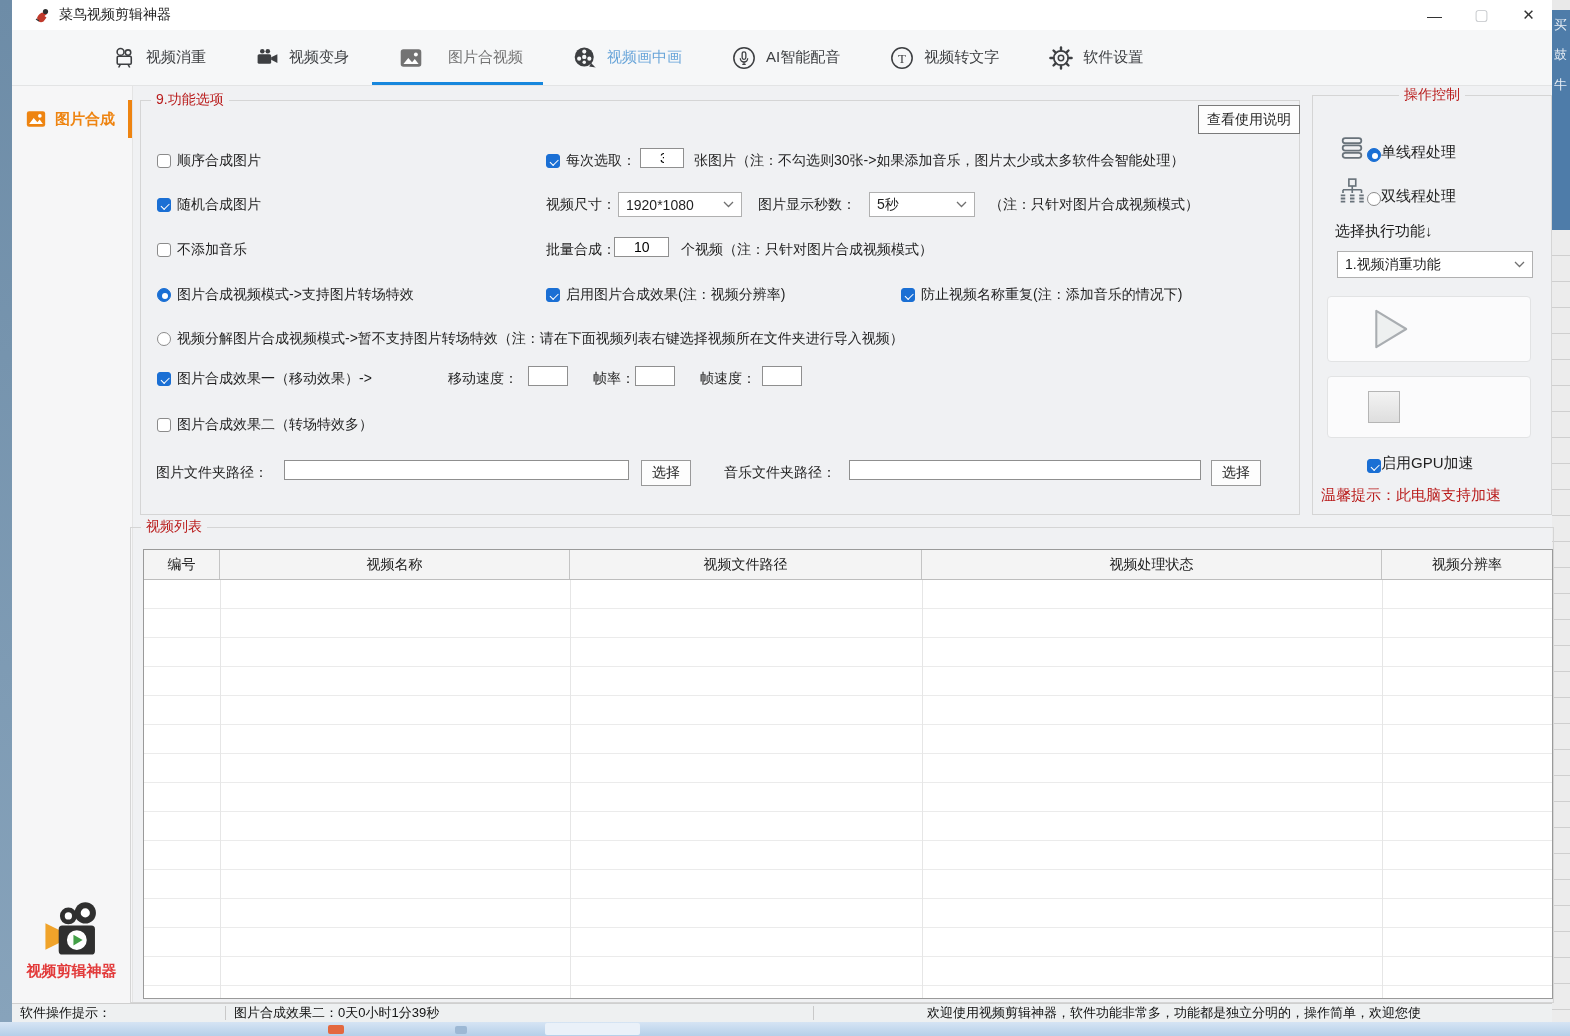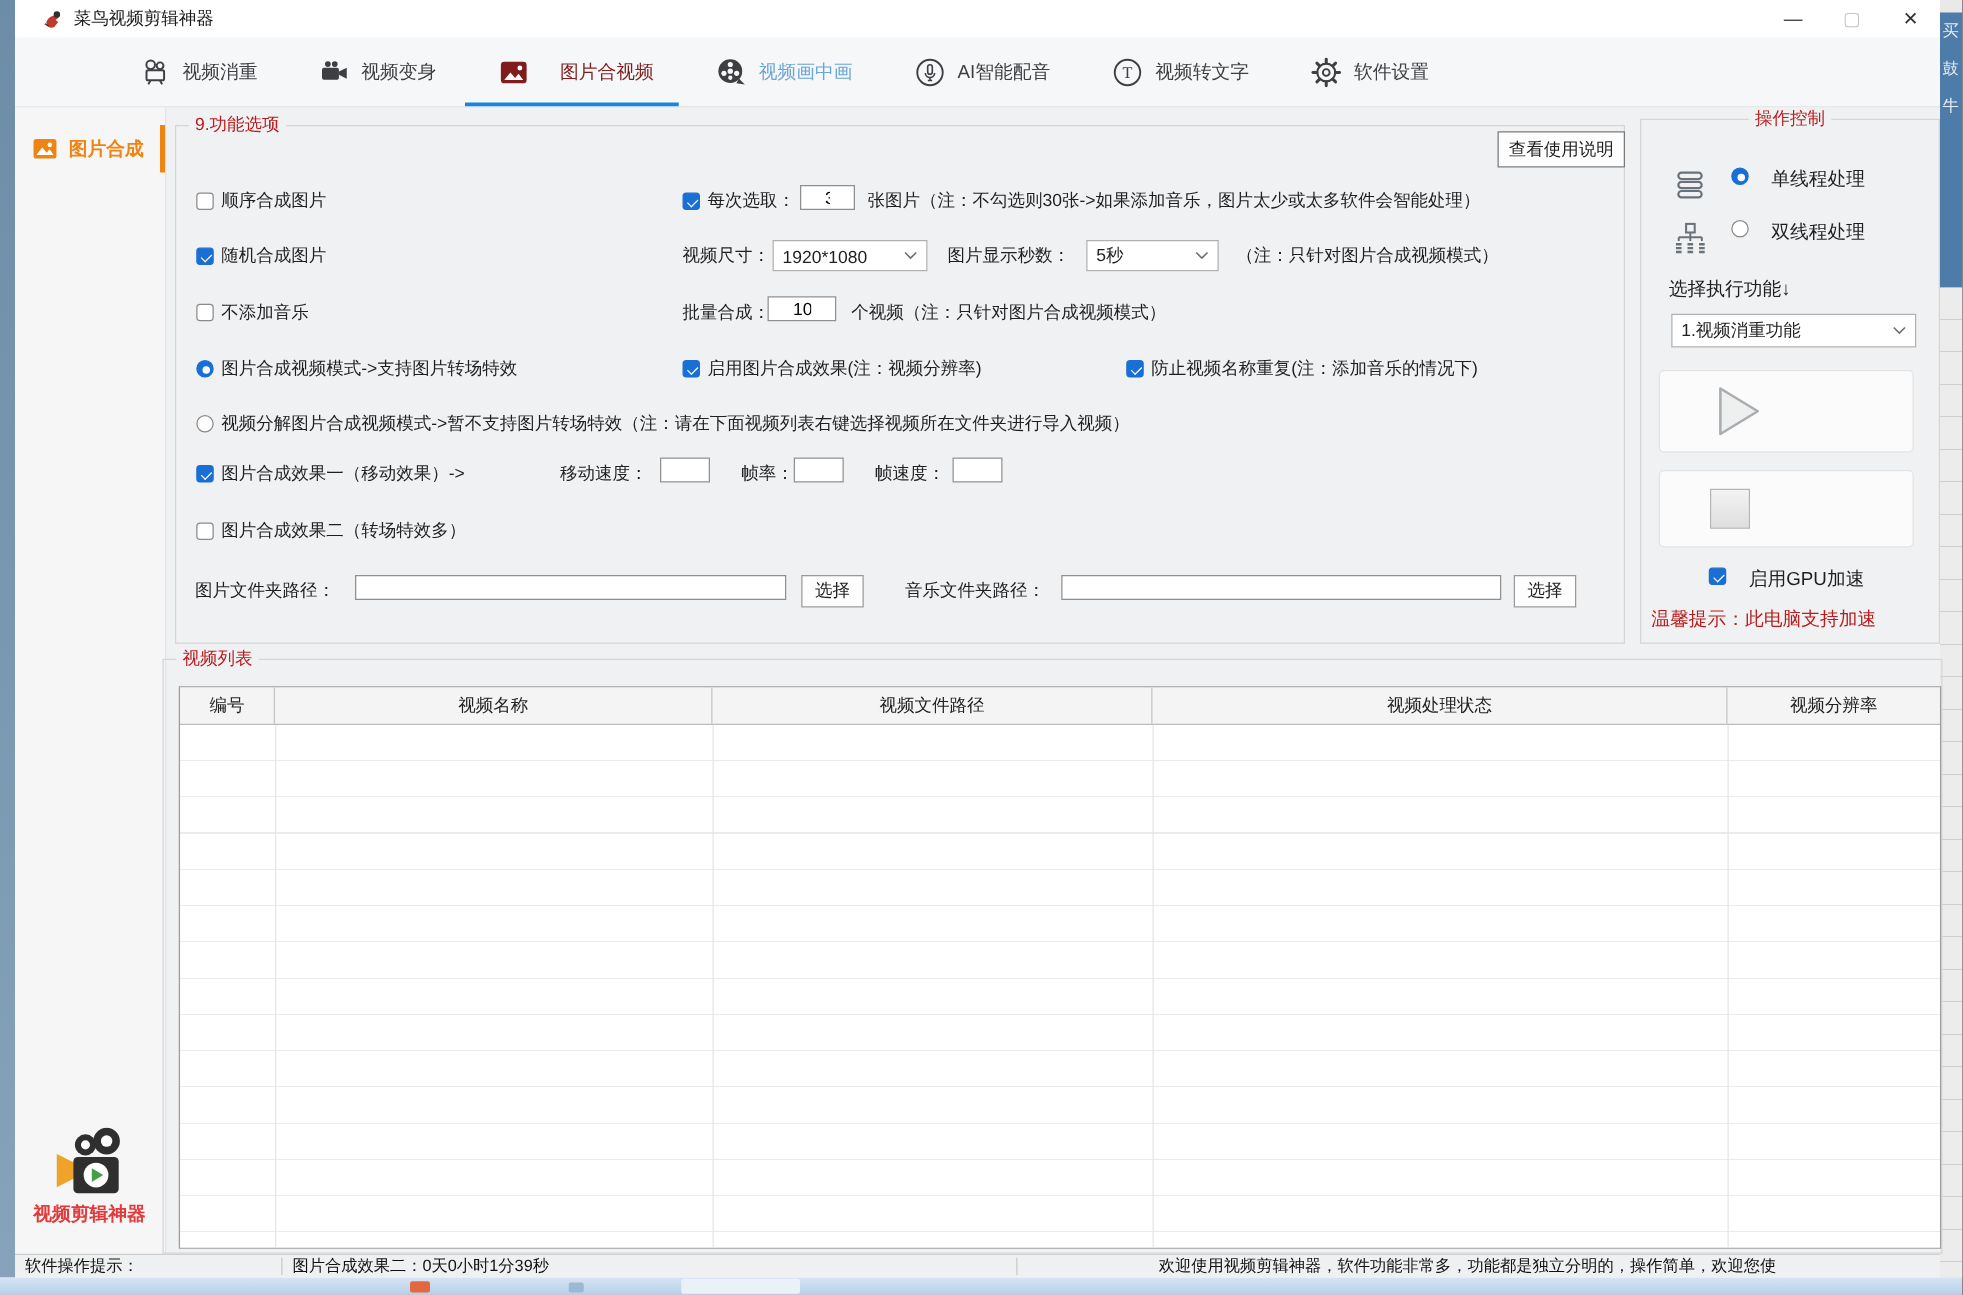--- a/index.html
+++ b/index.html
@@ -23,21 +23,21 @@
   .title-text{margin-left:8px;font-size:14px;color:#1a1a1a;}
   .mascot{margin-left:22px;width:17px;height:17px;}
   .winbtns{position:absolute;right:0;top:0;height:30px;display:flex;}
   .winbtn{width:47px;height:30px;display:flex;align-items:center;justify-content:center;font-size:15px;color:#333;}
   .winbtn.max{color:#c3c6c9;}
   
   .navbar{left:0;top:30px;width:1540px;height:56px;background:#f6f7f8;border-bottom:1px solid #e3e4e5;
           display:flex;align-items:center;padding-left:100px;box-sizing:border-box;gap:49px;}
   .tab{position:relative;display:flex;align-items:center;gap:9px;height:100%;color:#3d3f42;font-size:15px;cursor:default;}
   .tab .ticon{display:flex;align-items:center;}
-  .tab.active{color:#7f1d1d;gap:24px;}
+  .tab.active{color:#737373;gap:24px;}
   .tab.active::after{content:"";position:absolute;left:-26px;right:-20px;bottom:0;height:3px;background:#1787dd;}
   .tab.tint{color:#69a5d9;}
   .tab.tint .ticon{color:#3d3f42;}
   
   .sidebar{left:0;top:86px;width:121px;height:917px;background:#f6f6f7;border-right:1px solid #e4e4e4;box-sizing:border-box;}
   .side-item{position:relative;margin-top:12px;height:42px;display:flex;align-items:center;padding-left:13px;gap:8px;
              color:#ee8411;font-weight:bold;font-size:15px;}
   .side-item .ind{position:absolute;right:0;top:2px;bottom:2px;width:4px;background:#ee8411;}
   .side-logo{position:absolute;left:0;right:1px;bottom:22px;text-align:center;}
   .side-logo .llabel{display:block;margin-top:2px;color:#e23a3a;font-weight:bold;font-size:15px;}
@@ -60,21 +60,21 @@
   .tin{position:absolute;top:1px;height:20px;box-sizing:border-box;border:1px solid #8f8f8f;background:#fff;
        font-family:inherit;font-size:14px;padding:0 19px;outline:none;}
   .tin.ctr{text-align:center;}
   .dd{position:absolute;top:1px;height:25px;box-sizing:border-box;border:1px solid #b0b0b0;background:#fff;
       display:flex;align-items:center;justify-content:space-between;padding:0 7px;font-size:14px;}
   .btn{position:absolute;top:1px;height:26px;box-sizing:border-box;border:1px solid #999;background:#fdfdfd;
        display:flex;align-items:center;justify-content:center;font-size:14px;color:#222;}
   .help-btn{position:absolute;left:1057px;top:4px;width:100px;height:27px;border:1px solid #7a7a7a;background:#fdfdfd;
        display:flex;align-items:center;justify-content:center;font-size:14px;}
   
-  .ctrl-row{position:absolute;display:flex;align-items:flex-start;gap:18px;font-size:15px;}
+  .ctrl-row{position:absolute;display:flex;align-items:flex-end;gap:0;font-size:15px;}
   .bigbtn{position:absolute;left:14px;width:204px;box-sizing:border-box;border:1px solid #e2e3e4;border-radius:4px;
           background:#fbfbfc;display:flex;align-items:center;}
   .stop-sq{width:30px;height:30px;background:linear-gradient(180deg,#f3f3f3,#dedede);border:1px solid #b5b5b5;}
   .warn{position:absolute;left:8px;top:390px;color:#b91c1c;font-size:15px;white-space:nowrap;}
   
   .table{position:absolute;left:12px;top:21px;width:1410px;height:450px;border:1px solid #9a9a9a;background:#fff;box-sizing:border-box;}
   .thead{position:absolute;left:0;top:0;width:100%;height:30px;background:#f4f4f4;border-bottom:1px solid #bdbdbd;
          display:flex;box-sizing:border-box;}
   .th{display:flex;align-items:center;justify-content:center;font-size:14px;color:#222;box-sizing:border-box;
       border-right:1px solid #c4c4c4;height:100%;}

